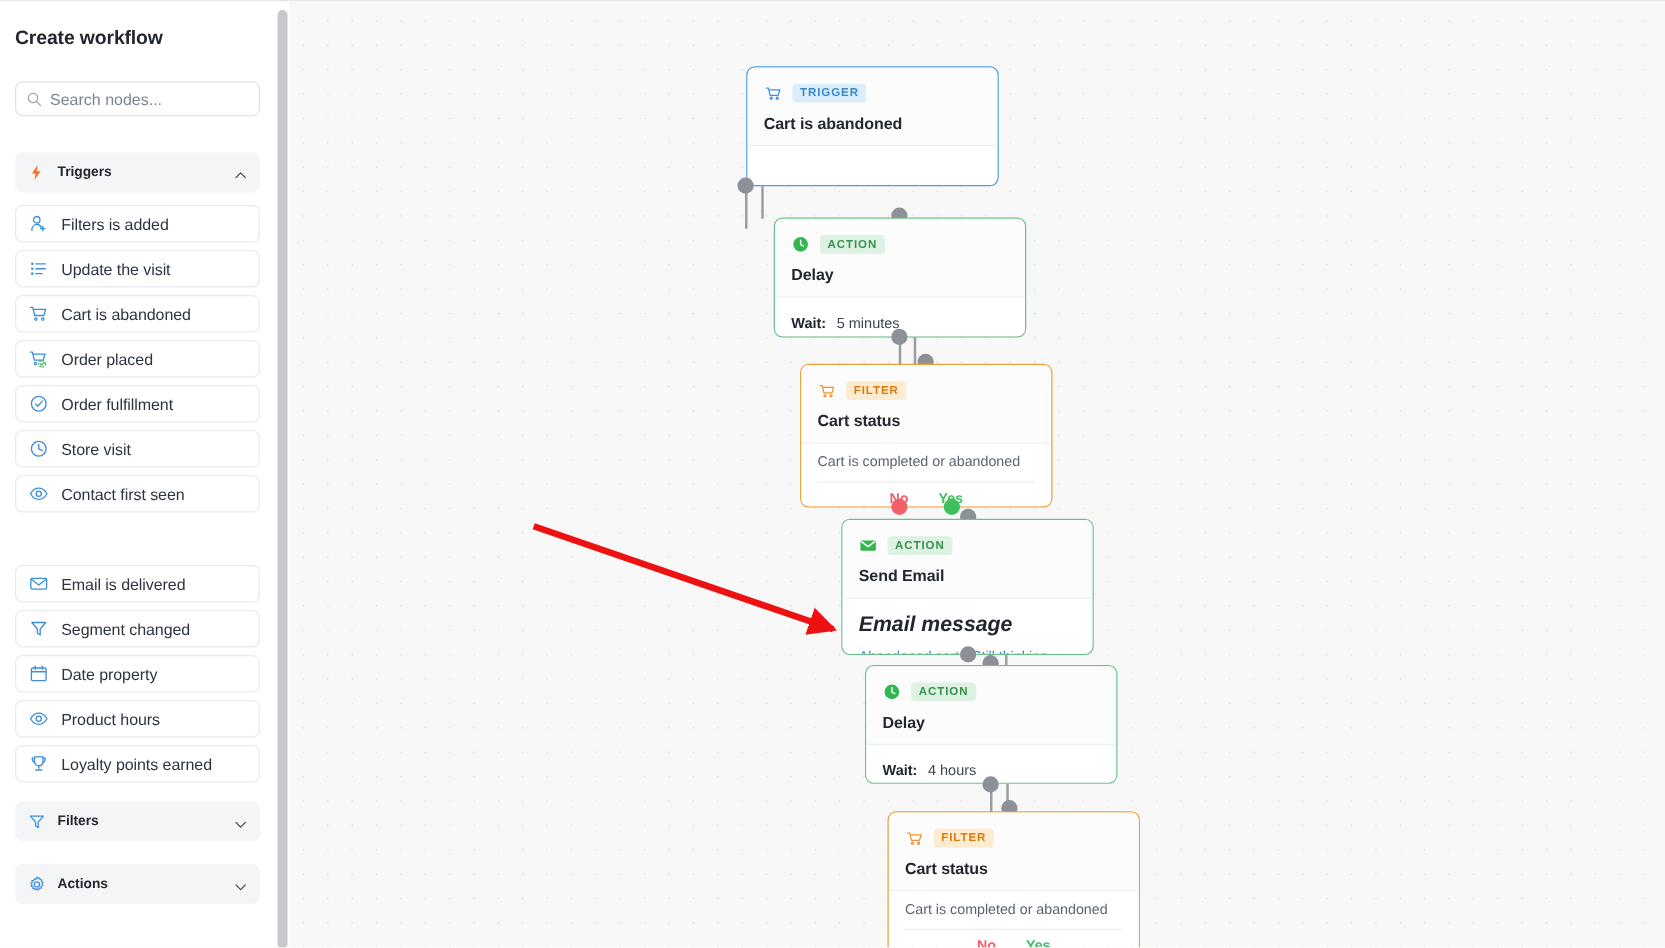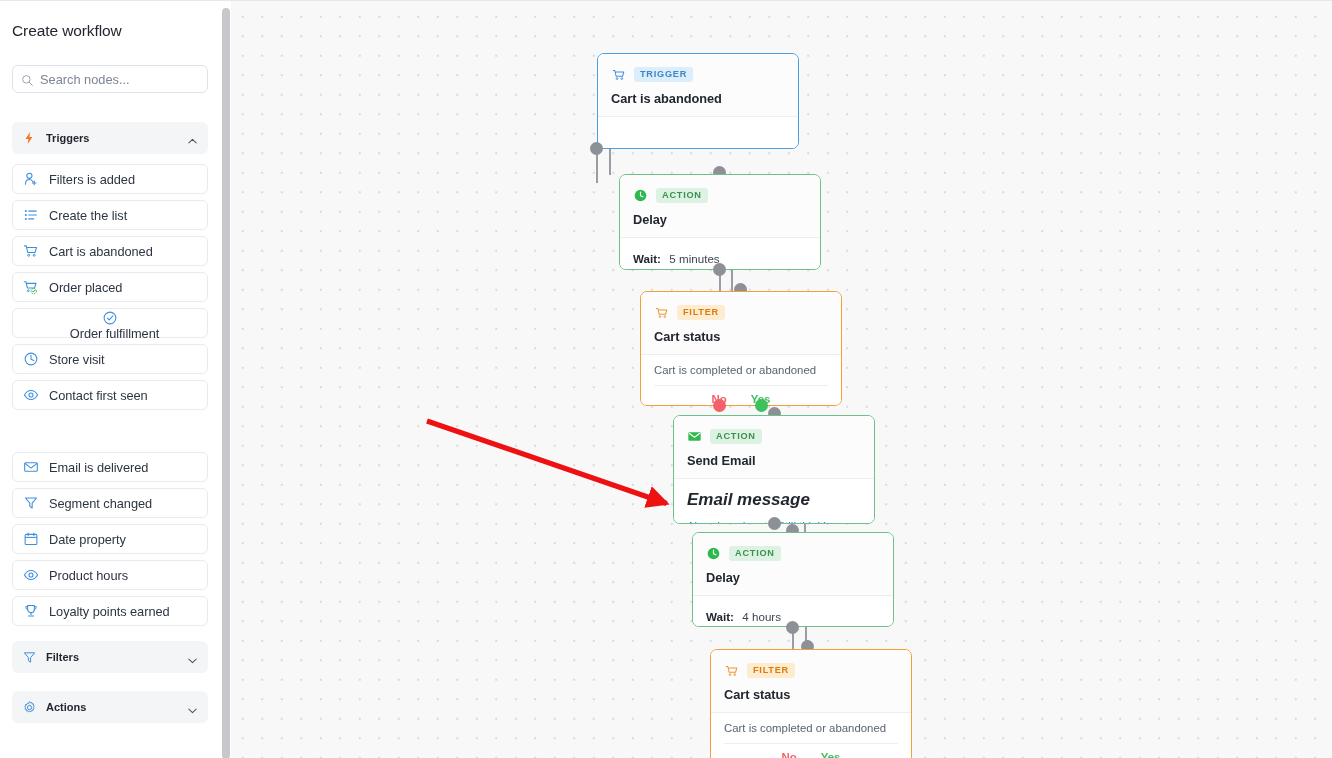--- a/index.html
+++ b/index.html
@@ -28,21 +28,21 @@
     height: 758px;
     background: #ffffff;
     box-sizing: border-box;
     overflow: hidden;
   }
 
   #sidebar-title {
     position: absolute;
     left: 12px; top: 21px;
     font-size: 15.5px;
-    font-weight: normal;
+    font-weight: bold;
     color: #22272f;
     letter-spacing: -0.1px;
   }
 
   #search-box {
     position: absolute;
     left: 12px; top: 64px;
     width: 196px; height: 28px;
     border: 1px solid #dfe3e8;
     border-radius: 6px;
@@ -313,21 +313,21 @@
       <span class="ni-icon">
         <svg viewBox="0 0 18 18" width="16" height="16">
           <circle cx="3.2" cy="4.6" r="1.15" fill="#3e8ede"></circle>
           <circle cx="3.2" cy="9" r="1.15" fill="#3e8ede"></circle>
           <circle cx="3.2" cy="13.4" r="1.15" fill="#3e8ede"></circle>
           <line x1="6.4" y1="4.6" x2="15" y2="4.6" stroke="#3e8ede" stroke-width="1.25" stroke-linecap="round"></line>
           <line x1="6.4" y1="9" x2="15" y2="9" stroke="#3e8ede" stroke-width="1.25" stroke-linecap="round"></line>
           <line x1="6.4" y1="13.4" x2="12" y2="13.4" stroke="#3e8ede" stroke-width="1.25" stroke-linecap="round"></line>
         </svg>
       </span>
-      <span class="ni-label">Create the list</span>
+      <span class="ni-label">Update the visit</span>
     </div>
 
     <div class="node-item" style="top:235px;">
       <span class="ni-icon">
         <svg viewBox="0 0 18 18" width="16" height="16">
           <path d="M1.6 3.2 L3.6 3.2 L5.3 10.6 L13.6 10.6 L15.2 5.1 L4.2 5.1" fill="none" stroke="#3e8ede" stroke-width="1.2" stroke-linecap="round" stroke-linejoin="round"></path>
           <circle cx="6.4" cy="13.8" r="1.1" fill="none" stroke="#3e8ede" stroke-width="1.1"></circle>
           <circle cx="12.6" cy="13.8" r="1.1" fill="none" stroke="#3e8ede" stroke-width="1.1"></circle>
         </svg>
       </span>
@@ -339,21 +339,21 @@
         <svg viewBox="0 0 18 18" width="16" height="16">
           <path d="M1.4 3.0 L3.3 3.0 L5.0 10.2 L13.0 10.2 L14.6 4.9 L3.9 4.9" fill="none" stroke="#3e8ede" stroke-width="1.2" stroke-linecap="round" stroke-linejoin="round"></path>
           <circle cx="6.0" cy="13.2" r="1.0" fill="none" stroke="#3e8ede" stroke-width="1.1"></circle>
           <circle cx="12.0" cy="13.6" r="3.0" fill="none" stroke="#35b153" stroke-width="1.1" stroke-dasharray="1.6 1.2"></circle>
           <polyline points="10.5,13.6 11.6,14.7 13.6,12.4" fill="none" stroke="#35b153" stroke-width="1.1" stroke-linecap="round" stroke-linejoin="round"></polyline>
         </svg>
       </span>
       <span class="ni-label">Order placed</span>
     </div>
 
-    <div class="node-item" style="top:307px;flex-direction:column;">
+    <div class="node-item" style="top:307px;">
       <span class="ni-icon">
         <svg viewBox="0 0 18 18" width="16" height="16">
           <circle cx="9" cy="9" r="6.6" fill="none" stroke="#3e8ede" stroke-width="1.2"></circle>
           <polyline points="6,9.1 8.1,11.2 12.2,6.6" fill="none" stroke="#3e8ede" stroke-width="1.2" stroke-linecap="round" stroke-linejoin="round"></polyline>
         </svg>
       </span>
       <span class="ni-label">Order fulfillment</span>
     </div>
 
     <div class="node-item" style="top:343px;">

